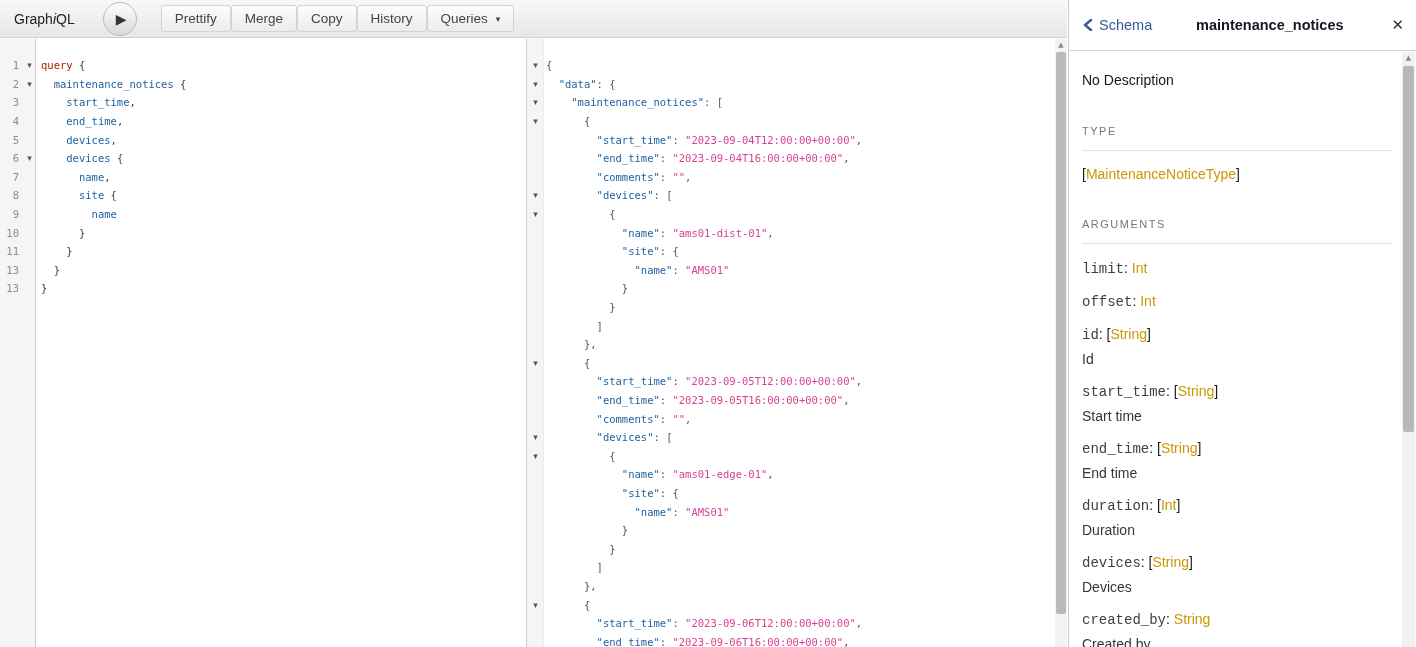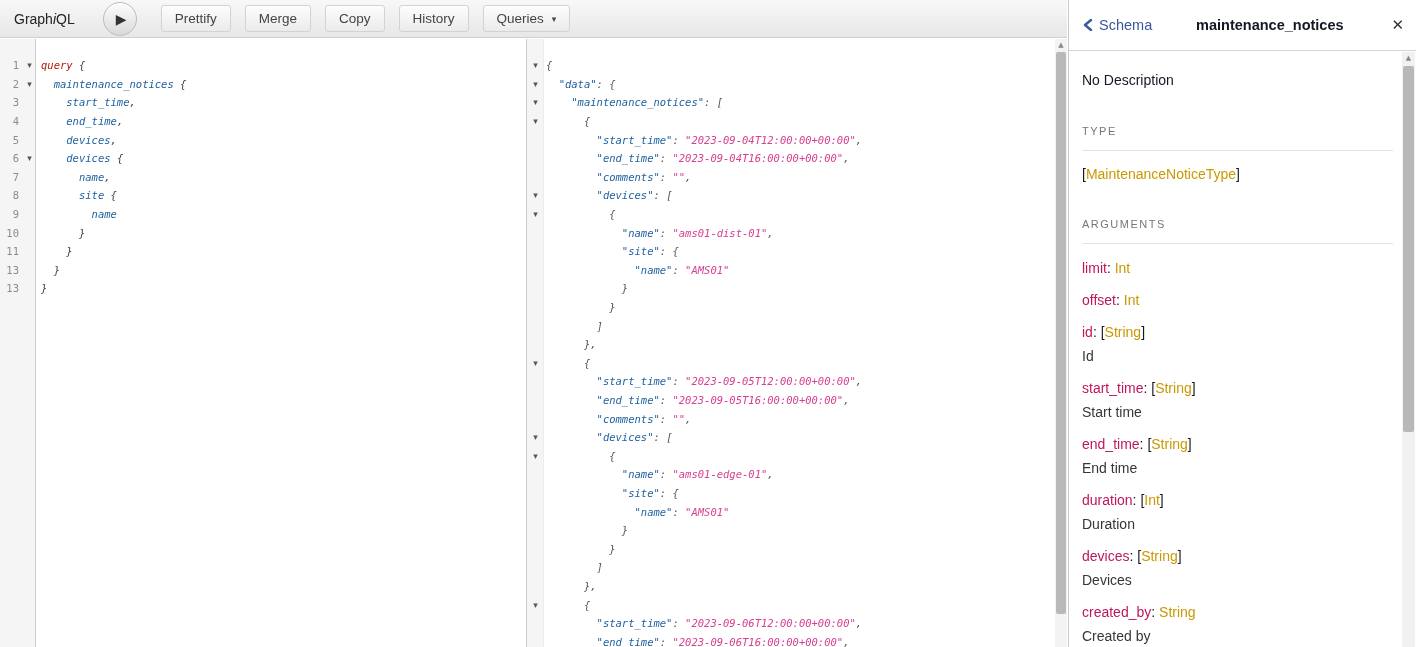--- a/index.html
+++ b/index.html
@@ -20,21 +20,21 @@
   .logo i { font-style: italic; }
   .execute {
     width: 34px; height: 34px; border-radius: 17px; margin-left: 28px;
     background: linear-gradient(#fdfdfd, #d9d9d9);
     border: 1px solid #bdbdbd;
     display: flex; align-items: center; justify-content: center;
     cursor: pointer; padding: 0; flex: none;
   }
   .play-glyph { color: #333; font-size: 14px; line-height: 1; margin-left: 3px;
     font-family: "DejaVu Sans", sans-serif; }
-  .tb-btns { display: flex; margin-left: 24px; gap: 14px; }
+  .tb-btns { display: flex; margin-left: 24px; }
   .tb-btn {
     background: linear-gradient(#fdfdfd, #ebebeb);
     border: 1px solid #d3d3d3; border-radius: 3px;
     color: #444; font-size: 13.5px; padding: 0 13px; height: 27px;
     display: flex; align-items: center; cursor: pointer;
     font-family: "Liberation Sans", sans-serif;
   }
   .caret { font-size: 9px; margin-left: 8px; color: #444;
     font-family: "DejaVu Sans", sans-serif; }
 
@@ -48,21 +48,21 @@
   }
   .editor .gutter-bg { width: 36px; }
   .result .gutter-bg { width: 17px; border-right: 1px solid #ededed; }
   .lines { position: relative; padding-top: 17px; }
   .cm-line { height: 18.6px; display: flex; align-items: center;
     font-family: "DejaVu Sans Mono", monospace; font-size: 10.5px; }
   .ln { width: 23px; text-align: right; padding-right: 4px; color: #8c8c8c; flex: none; }
   .fold { width: 13px; text-align: center; font-size: 9px; color: #57565b; flex: none;
     font-family: "DejaVu Sans", sans-serif; cursor: pointer; }
   .result .fold { width: 17px; }
-  .code { white-space: pre; padding-left: 5px; font-style: italic; }
+  .code { white-space: pre; padding-left: 5px; }
   .result .code { padding-left: 2px; }
   .tk-kw  { color: #B11A04; }
   .tk-prop{ color: #1F61A0; }
   .tk-key { color: #1F61A0; }
   .tk-str { color: #D64292; }
   .editor .tk-p { color: #424242; }
   .result .tk-p { color: #555; }
 
   
   .vscroll { position: absolute; background: #f3f3f3; }
@@ -91,21 +91,21 @@
     padding: 21px 8px 0 13px; overflow: hidden; font-size: 14px; color: #141823; }
   .doc-desc { margin-bottom: 36px; line-height: 17px; }
   .section-title {
     color: #777; font-size: 11px; font-weight: normal; letter-spacing: 1.5px;
     padding-bottom: 12px; border-bottom: 1px solid #e3e3e3; margin-bottom: 15px;
     line-height: 13px;
   }
   .type-row { margin-bottom: 35px; line-height: 17px; }
   .type-name { color: #CA9800; cursor: pointer; }
   .arg { margin-bottom: 14px; line-height: 18px; }
-  .arg-name { color: #be185d; }
+  .arg-name { color: #404040; font-family: Liberation Mono, monospace; }
   .arg .p, .type-row .p { color: #141823; }
   .arg-desc { margin-top: 6px; line-height: 18px; color: #33373a; }
   .doc-scroll { top: 52px; right: 1px; width: 13px; bottom: 0; background: #f1f1f1; }
   .doc-scroll .thumb { top: 14px; height: 366px; background: #b8b8b8; }
 </style>
 </head>
 <body>
 
 <div class="app">
 

